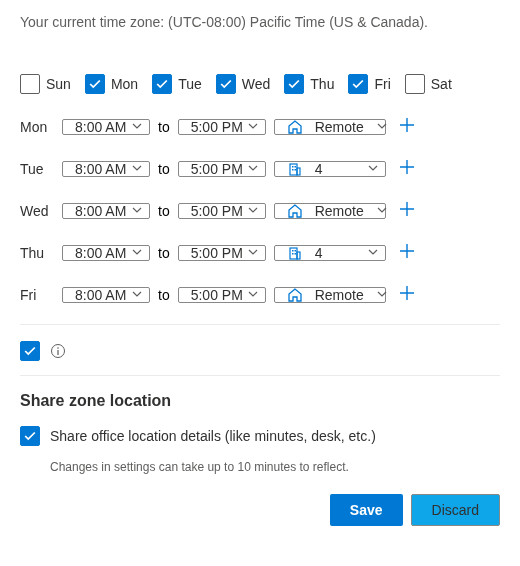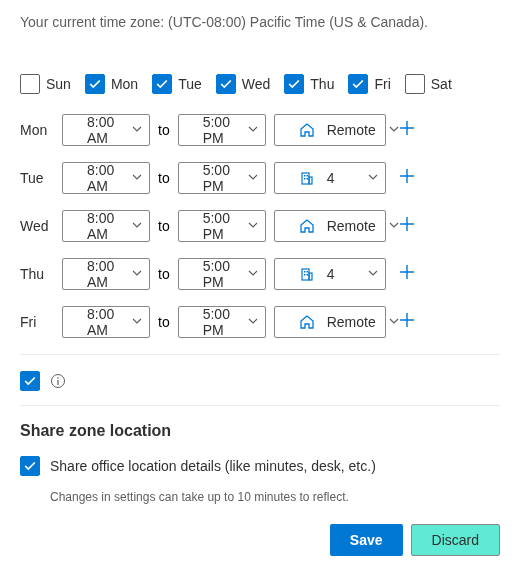--- a/index.html
+++ b/index.html
@@ -21,42 +21,42 @@
     cursor: pointer; border-radius: 2px;
   }
   .checkbox.checked { background: #0078d4; border-color: #0078d4; }
   .checkbox.checked svg { display: block; }
   .checkbox svg { display: none; width: 14px; height: 14px; }
   .day-label { font-size: 14px; color: #323130; }
   .schedule-row { display: flex; align-items: center; gap: 8px; margin-bottom: 16px; }
   .day-cell { width: 34px; color: #323130; }
   .dropdown {
     border: 1px solid #8a8886; background: #fff;
-    height: 32px; display: flex; align-items: center;
-    padding: 0 6px 0 24px; cursor: pointer;
+    height: 16px; display: flex; align-items: center;
+    padding: 0 6px 0 12px; cursor: pointer;
     border-radius: 2px; position: relative;
   }
   .time-dd { width: 88px; justify-content: space-between; }
   .loc-dd { width: 112px; gap: 12px; }
   .to-text { color: #000000; }
   .chevron { color: #605e5c; margin-left: auto; }
   .loc-icon { color: #0078d4; display: flex; align-items: center; }
   .plus-btn { color: #0078d4; font-size: 22px; font-weight: 300; cursor: pointer; padding: 0 4px; }
   .divider { border: none; border-top: 1px solid #edebe9; margin: 10px 0 16px; }
   .option-row { display: flex; align-items: center; gap: 10px; margin-bottom: 14px; }
   .info-icon { color: #605e5c; display: flex; }
   .section-heading { font-weight: 600; font-size: 16px; margin: 14px 0 16px; color: #323130; }
   .hint-text { color: #605e5c; font-size: 12px; margin-left: 30px; margin-bottom: 20px; }
   .footer-buttons { display: flex; justify-content: flex-end; gap: 8px; }
   .btn {
     height: 32px; padding: 4px 20px; border-radius: 2px;
     font-size: 14px; cursor: pointer; display: flex; align-items: center;
   }
   .btn-primary { background: #0078d4; color: #fff; border: none; font-weight: 600; }
-  .btn-secondary { background: #5eead4; color: #323130; border: 1px solid #8a8886; }
+  .btn-secondary { background: #0ea5e9; color: #323130; border: 1px solid #8a8886; }
 </style>
 </head>
 <body>
 
 <div class="timezone-text">Your current time zone: (UTC-08:00) Pacific Time (US &amp; Canada).</div>
 
 <div class="days-row" id="days-row">
     <div class="day-check">
       <div class="checkbox"></div>
       <span class="day-label">Sun</span>

